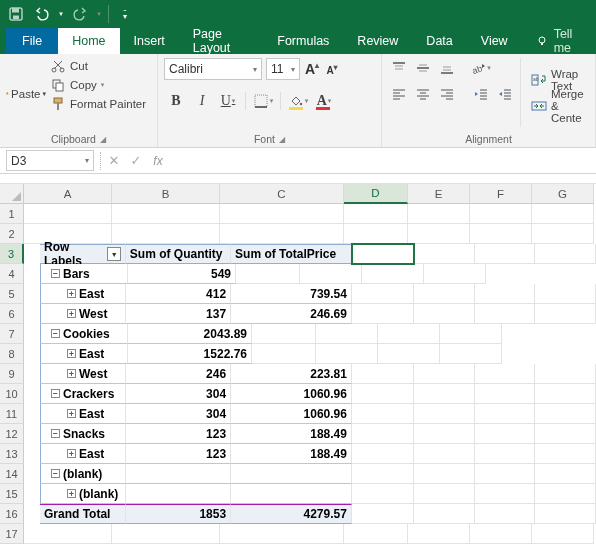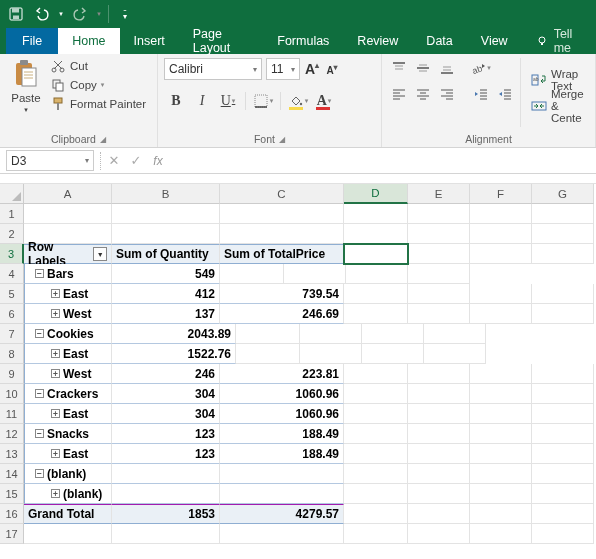--- a/index.html
+++ b/index.html
@@ -106,21 +106,21 @@
   }
   .ribbon-label .launcher {
     font-size: 8px;
     color: #888;
   }
 
   
   .clip-paste {
     width: 40px;
     display: flex;
-    flex-direction: column;
+    flex-direction: row;
     align-items: center;
     gap: 2px;
     padding-top: 2px;
     color: #444;
   }
   .clip-paste .icon-paste {
     width: 28px;
     height: 30px;
     position: relative;
   }
@@ -412,21 +412,21 @@
     align-items: center;
     justify-content: center;
     font-size: 8px;
     line-height: 8px;
     margin-right: 3px;
     color: #555;
     font-family: monospace;
   }
   .indent1 { padding-left: 6px; }
   .indent2 { padding-left: 22px; }
-  .cell.labelcell { font-weight: bold; }
+  .cell.labelcell { font-weight: bold; margin-left: 16px; }
 
   .selected-cell {
     outline: 2px solid #217346;
     outline-offset: -1px;
     z-index: 2;
   }
   .dim { color: #888; }
 
   .cW-A { width: 88px; }
   .cW-B { width: 108px; }

